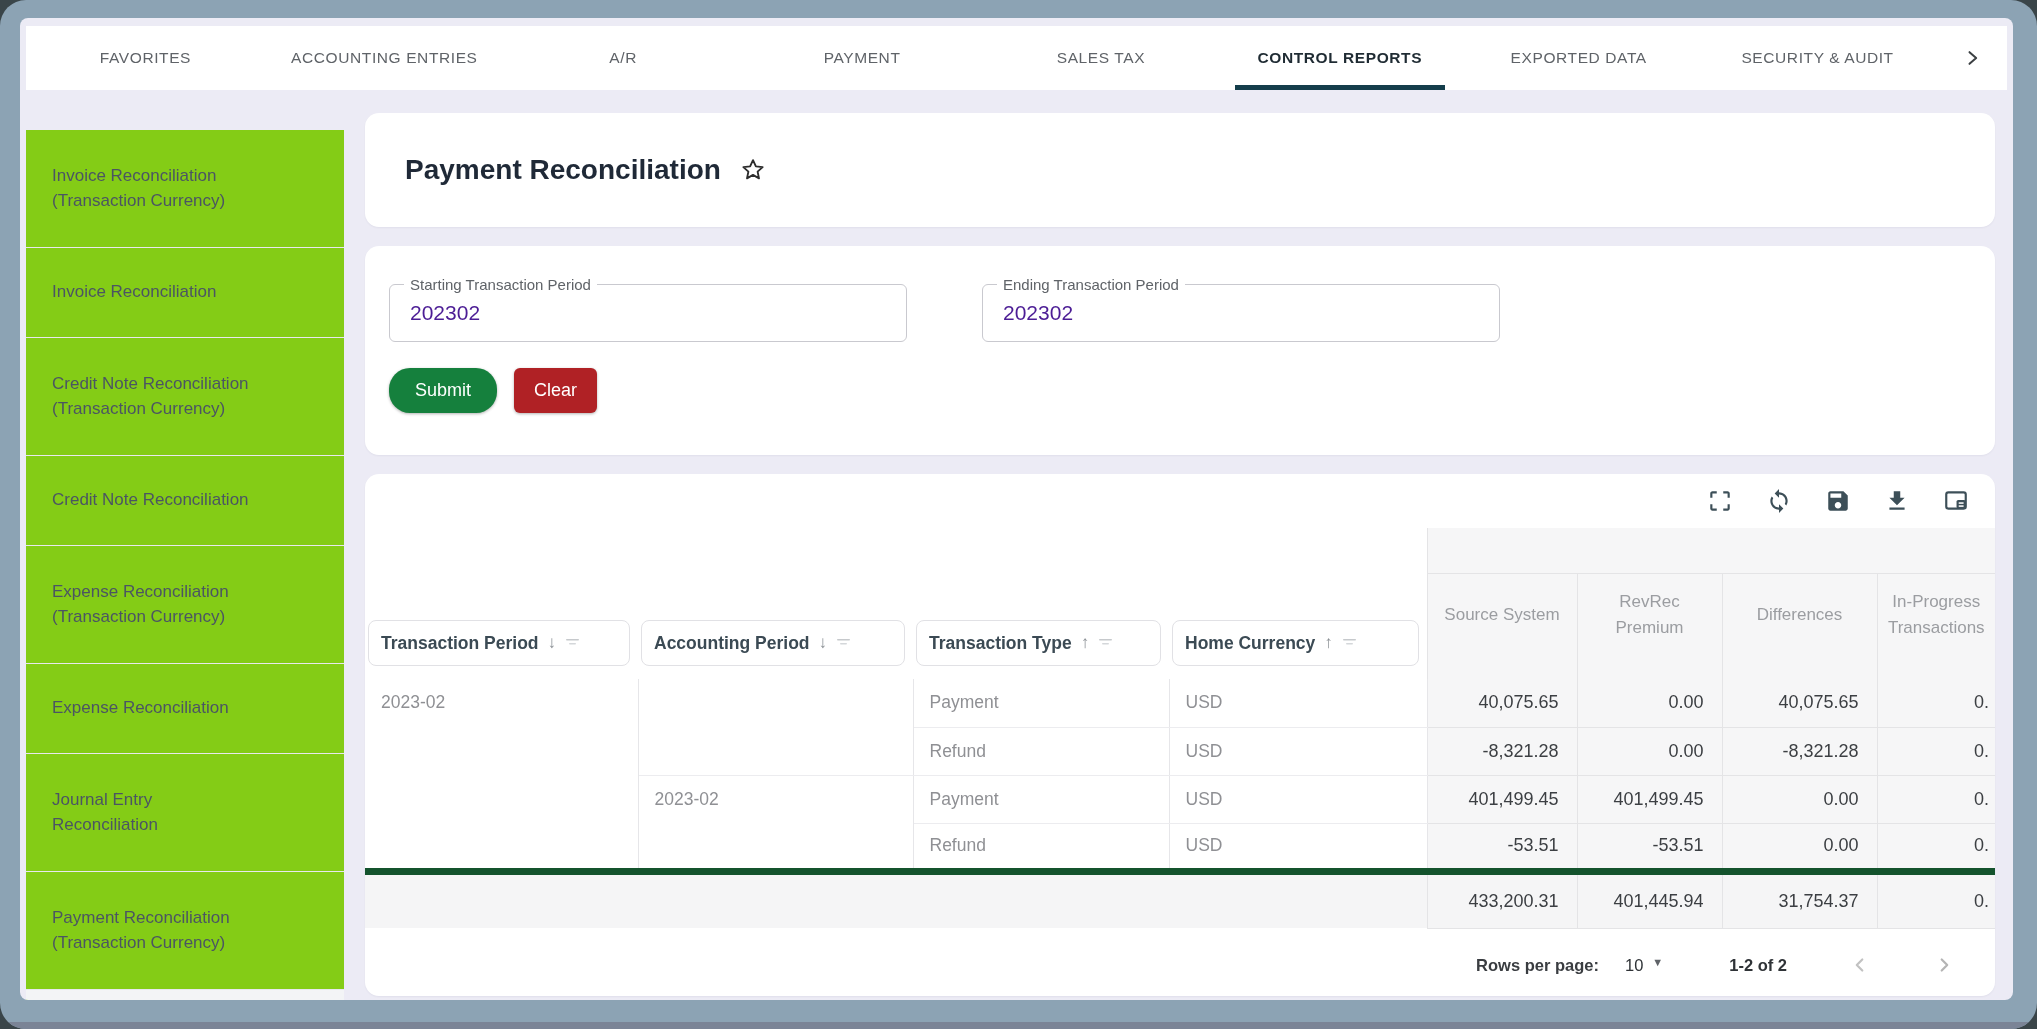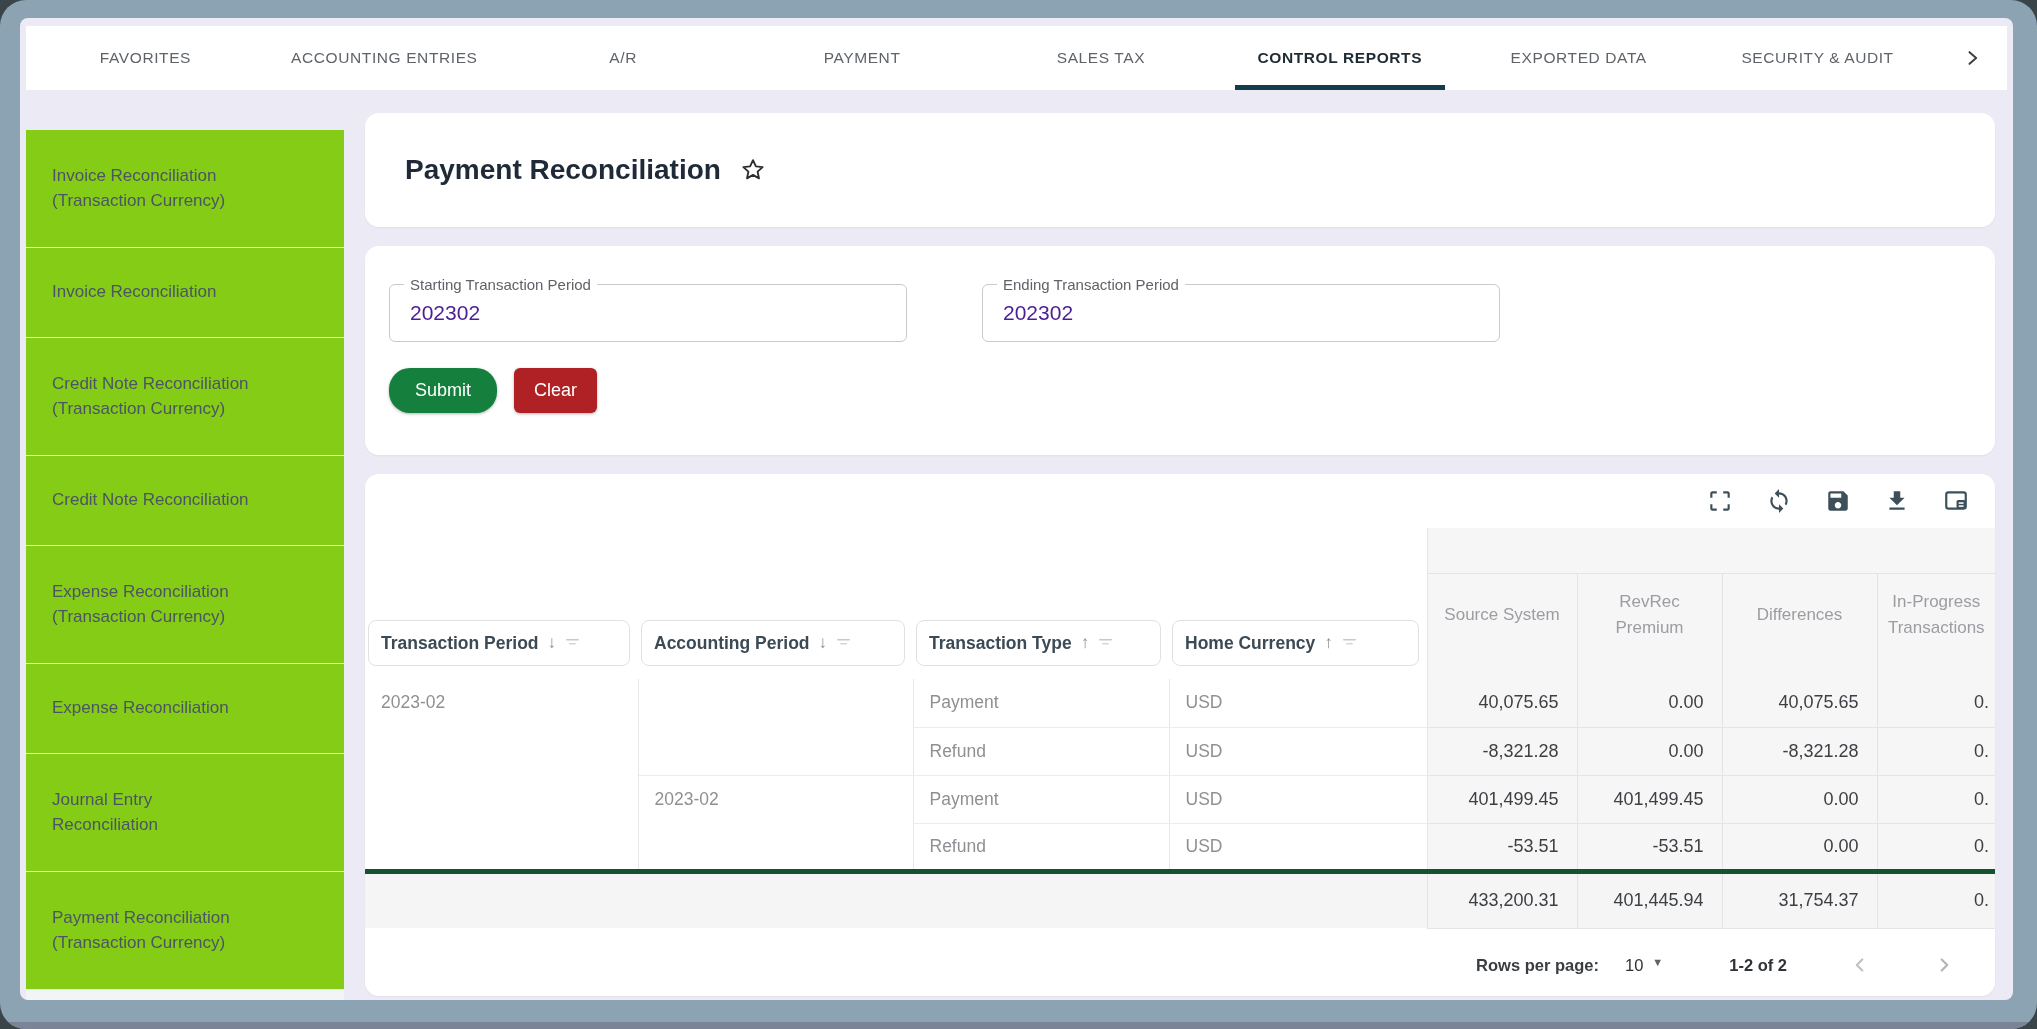--- a/index.html
+++ b/index.html
@@ -68,21 +68,21 @@
   .vhead { height:106px; background:#f6f6f7; border-left:1px solid #e4e4e6; border-top:1px solid #e4e4e6;
            color:#9b9da1; font-size:17px; text-align:center; vertical-align:middle; padding:0 10px 22px 10px; line-height:1.55; overflow:hidden; }
   .vhead.last { border-right:none; }
 
   .recon td { height:48px; font-size:17.5px; }
   td.grp { border-right:1px solid #e6e6e9; vertical-align:top; padding:13px 16px; color:#8f9094; background:#fff; }
   td.cell { border-right:1px solid #e6e6e9; border-bottom:1px solid #ececef; padding:0 16px; color:#8f9094; background:#fff; }
   td.num  { background:#f6f6f7; border-left:1px solid #e4e4e6; border-bottom:1px solid #e4e4e6;
             text-align:right; padding:0 18px; color:#3c3f43; font-size:18px; }
   td.num.last { padding-right:6px; }
-  tr.total td { background:#f5f5f6; border-top:5px solid #14532d; height:57px; }
+  tr.total td { background:#f5f5f6; border-top:7px solid #14532d; height:57px; }
   tr.total td.tlabel { background:#f5f5f6; }
 
   .tc-pagination { position:absolute; left:0; right:0; bottom:0; height:62px; display:flex; align-items:center;
                    justify-content:flex-end; padding-right:40px; gap:0; font-size:16.5px; color:#2f3337; }
   .rpp-label { font-weight:700; color:#3a3d41; }
   .rpp-select { display:flex; align-items:flex-start; gap:9px; margin-left:26px; cursor:pointer; color:#2f3337; }
   .rpp-caret { font-size:11px; color:#5f6368; }
   .range { font-weight:700; margin-left:66px; }
   .pg-chev { margin-left:62px; display:flex; cursor:default; }
 

